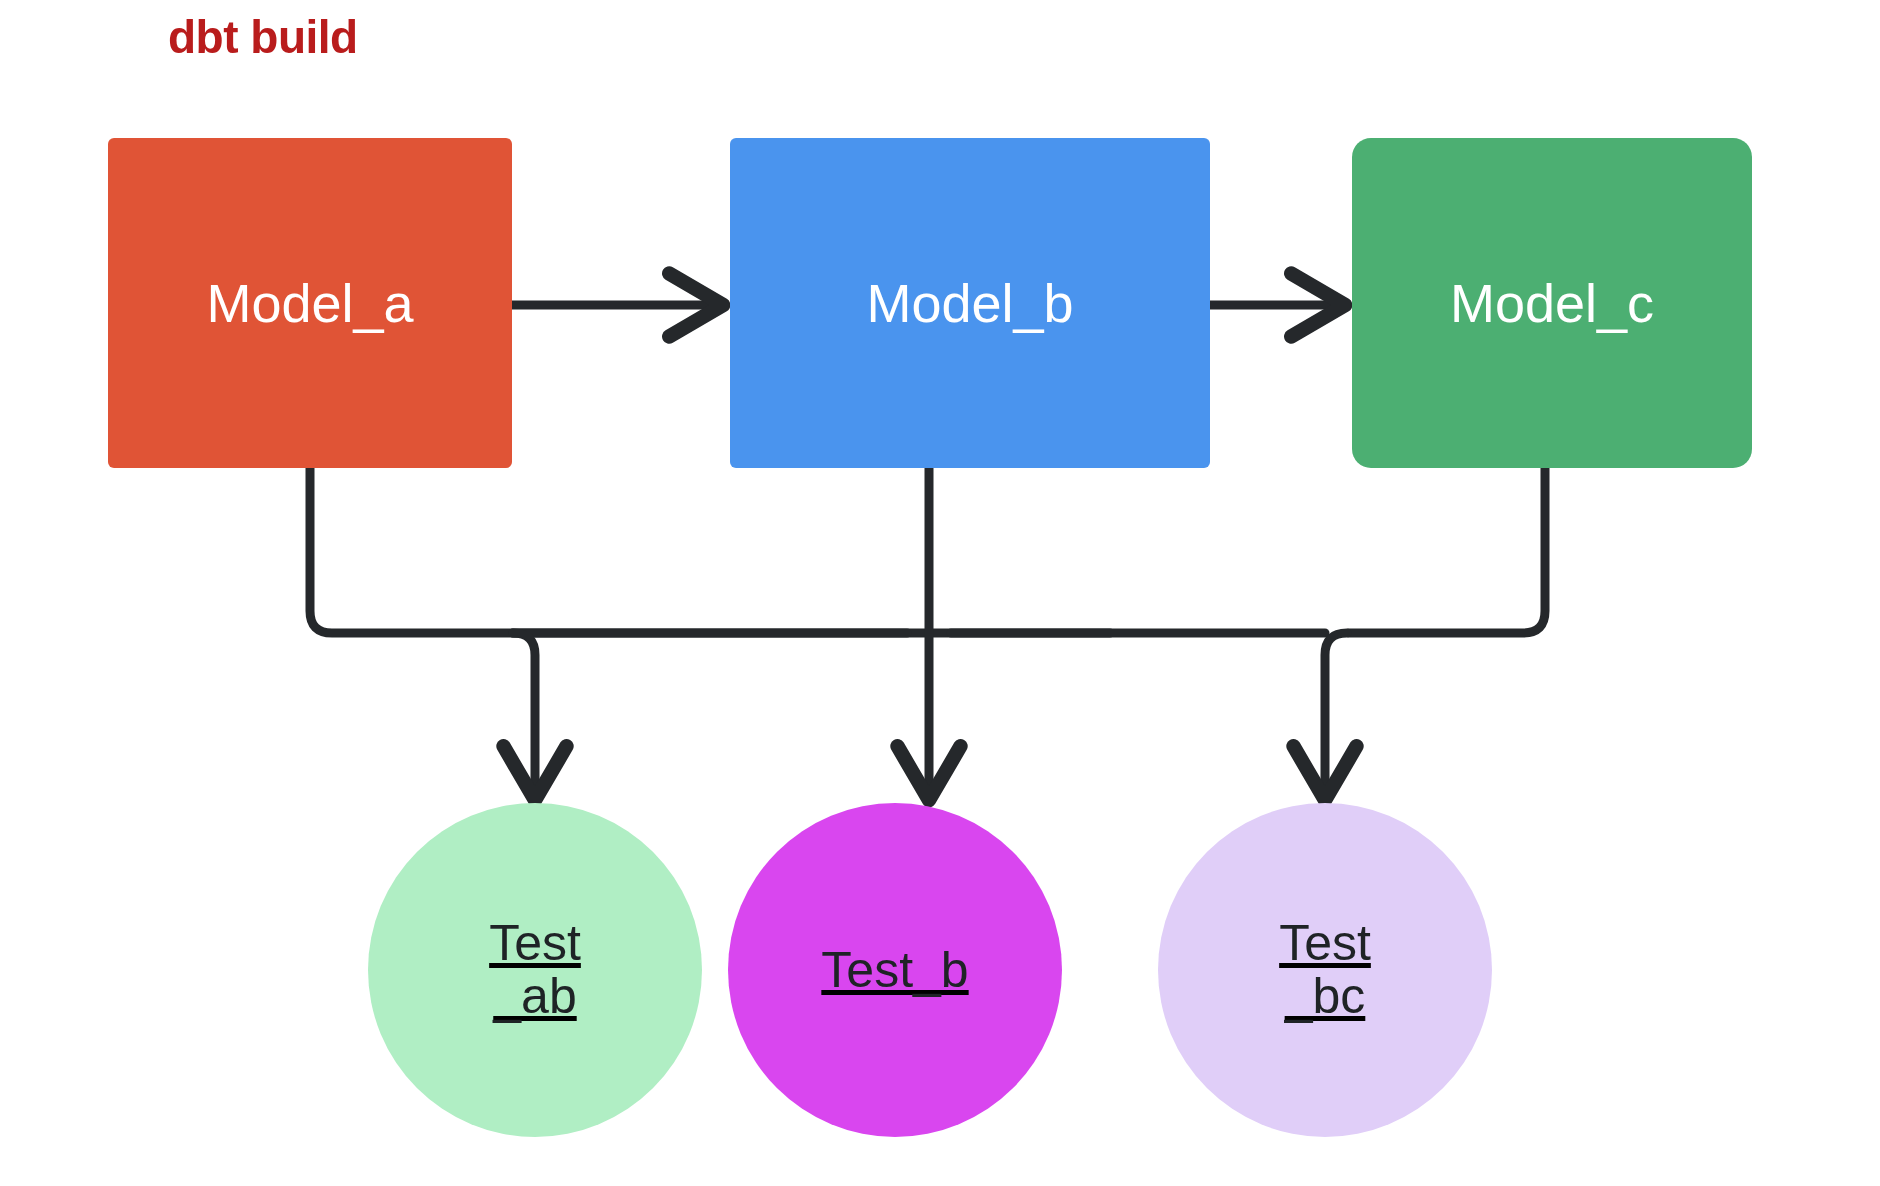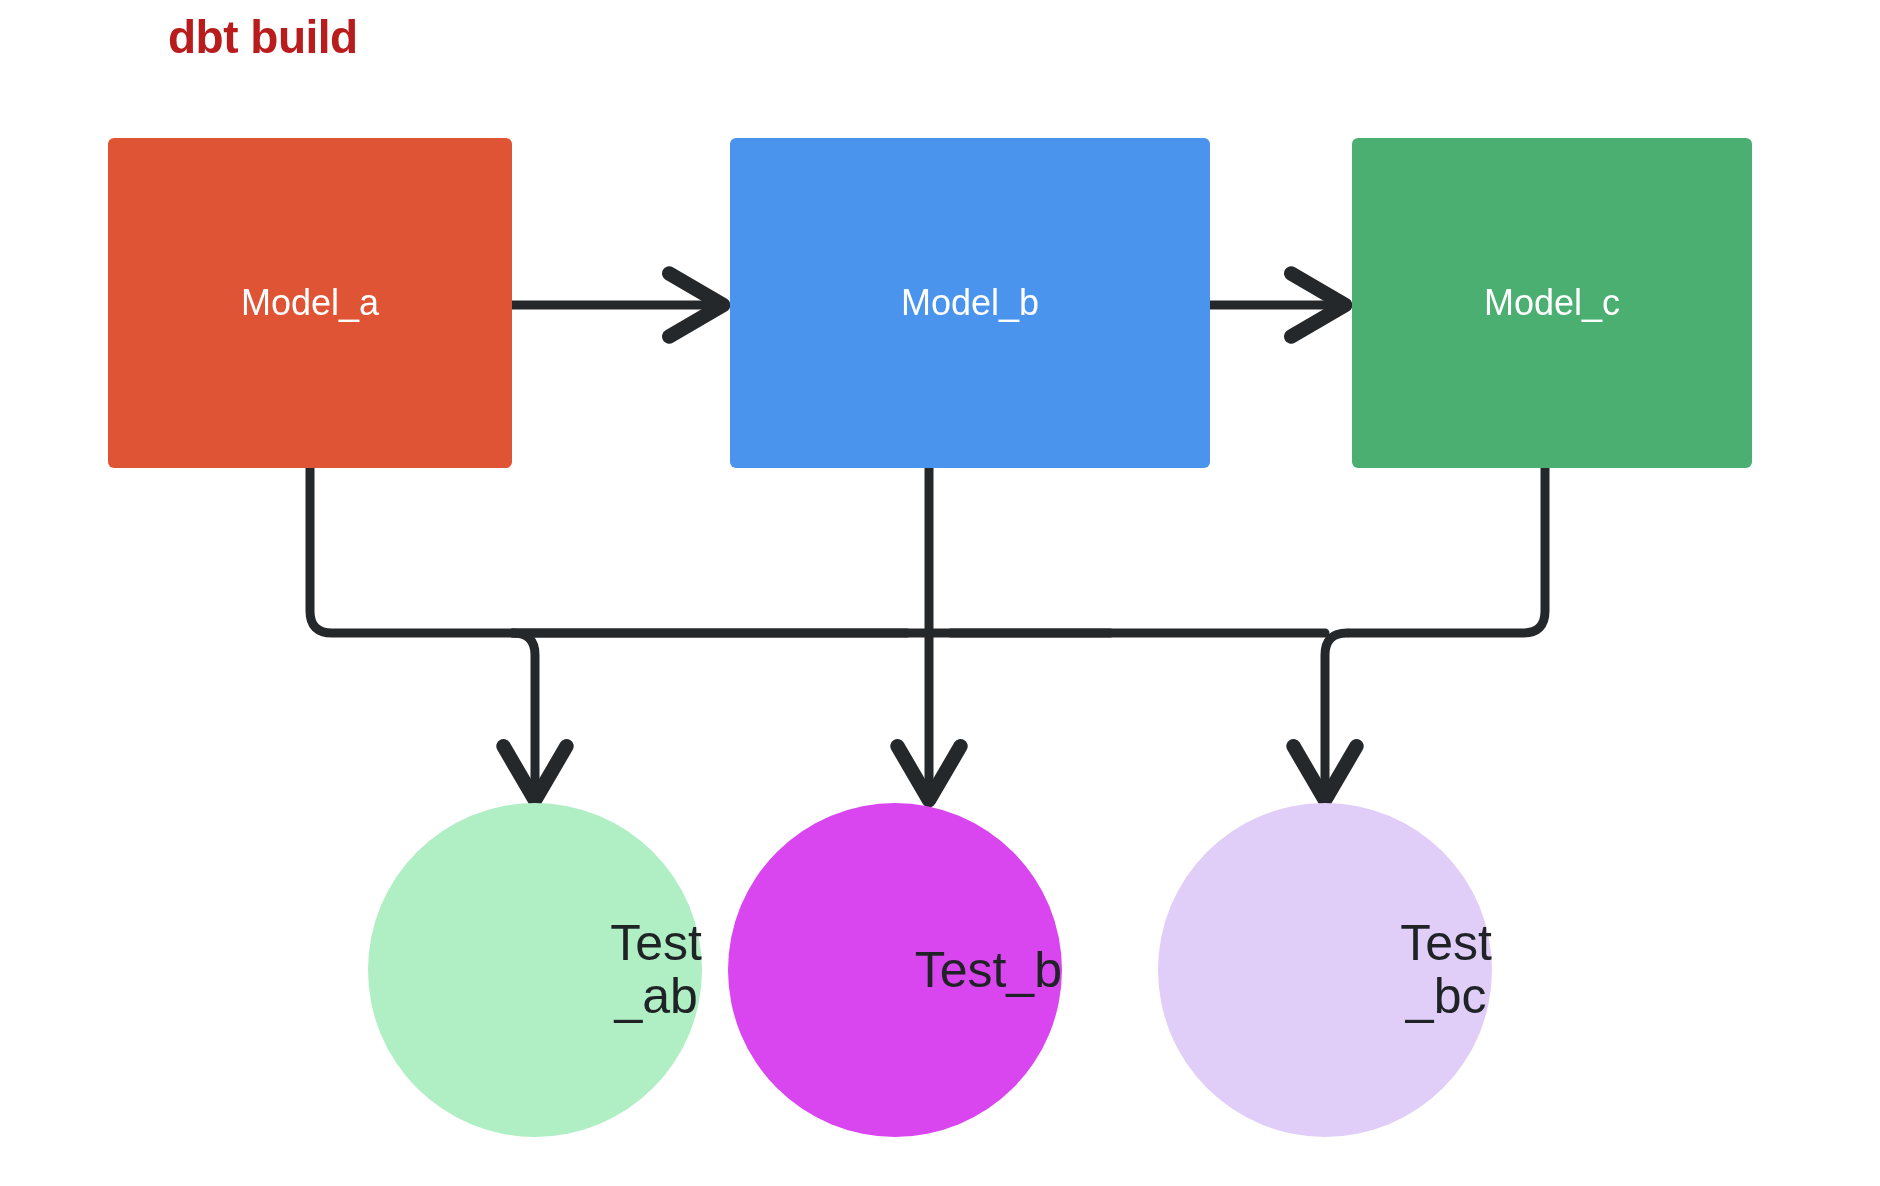--- a/index.html
+++ b/index.html
@@ -36,33 +36,34 @@
   }
   .model-node {
     position: absolute;
     display: flex;
     align-items: center;
     justify-content: center;
     border-radius: 6px;
     box-sizing: border-box;
   }
   .model-label {
-    font-size: 36px;
+    font-size: 54px;
     color: #ffffff;
     line-height: 1.05;
     text-align: left;
     white-space: nowrap;
   }
   .test-node {
     position: absolute;
     display: flex;
     align-items: center;
-    justify-content: flex-end;
+    justify-content: center;
     border-radius: 50%;
     box-sizing: border-box;
+    text-decoration: underline;
   }
   .test-label {
     font-size: 50px;
     color: #1f2326;
     line-height: 1.06;
     text-align: center;
   }
   .test-label .ln {
     display: block;
   }
@@ -105,21 +106,21 @@
   </svg>
 
   <div class="model-node" style="left:108px; top:138px; width:404px; height:330px; background:#e05436;">
     <span class="model-label">Model_a</span>
   </div>
 
   <div class="model-node" style="left:730px; top:138px; width:480px; height:330px; background:#4a94ee;">
     <span class="model-label">Model_b</span>
   </div>
 
-  <div class="model-node" style="left:1352px; top:138px; width:400px; height:330px; background:#4caf72;">
+  <div class="model-node" style="left:1352px; top:138px; width:400px; height:330px; background:#4caf72;border-radius:19px;">
     <span class="model-label">Model_c</span>
   </div>
 
   <div class="test-node" style="left:368px; top:803px; width:334px; height:334px; background:#b0eec4;">
     <span class="test-label">
       <span class="ln">Test</span>
       <span class="ln">_ab</span>
     </span>
   </div>
 

